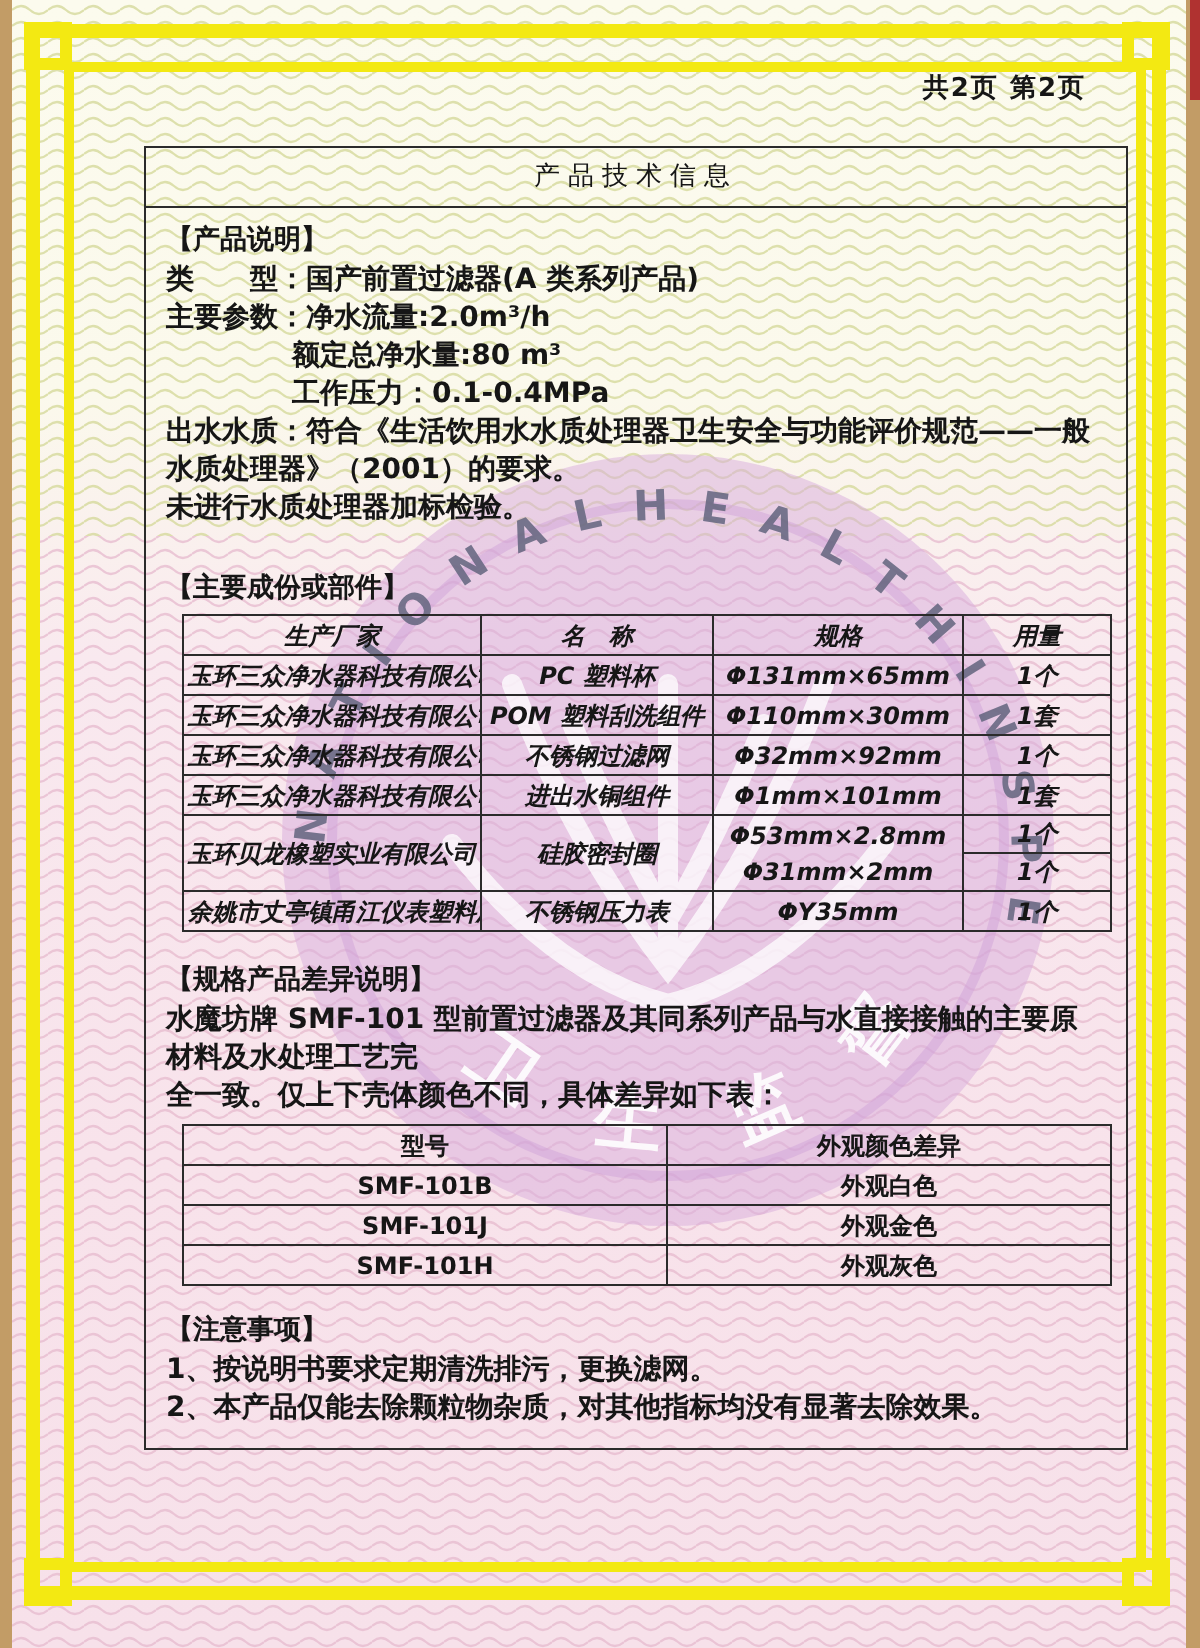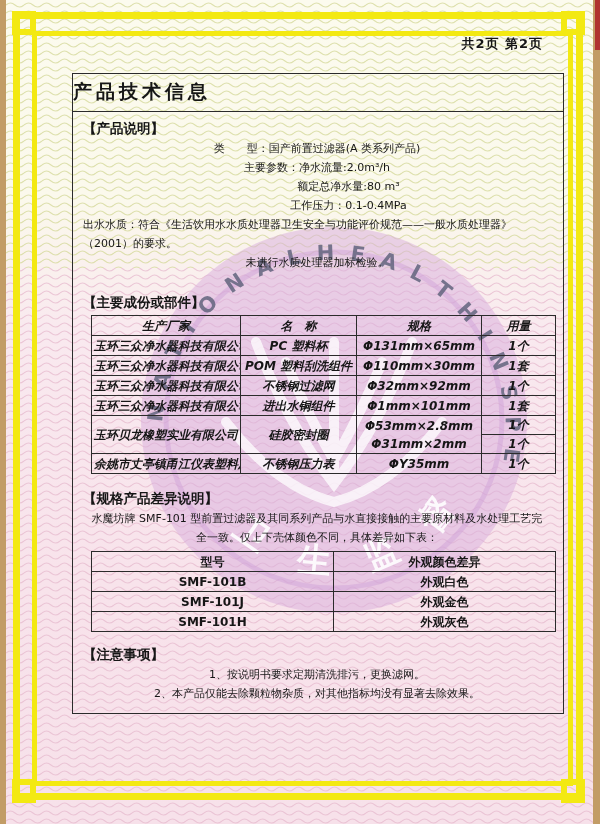--- a/index.html
+++ b/index.html
@@ -26,26 +26,26 @@
 
   .page-indicator{
     position:absolute;right:50px;top:35px;
     font-size:13px;font-weight:800;color:#161616;letter-spacing:1px;
   }
   .doc-box{
     position:absolute;left:66px;top:73px;width:492px;box-sizing:border-box;
     border:1.5px solid #2b2b2b;background:transparent;color:#161616;
   }
   .doc-title{
-    text-align:left;font-size:19px;font-weight:700;letter-spacing:4px;
+    text-align:center;font-size:13px;font-weight:400;letter-spacing:4px;
     padding:5px 0 6px 0;border-bottom:1.5px solid #2b2b2b;
   }
   .doc-body{padding:6px 12px 10px 10px;}
   .sec-head{font-size:13.5px;font-weight:700;line-height:21px;}
-  .line{font-size:11px;font-weight:400;line-height:19px;display:flex;justify-content:center;}
+  .line{font-size:14px;font-weight:700;line-height:19px;display:flex;}
   .line .lbl{white-space:pre;}
   .indent{margin-left:63px;}
   .mt6{margin-top:20px}.mt12{margin-top:12px}.mt14{margin-top:14px}.mt16{margin-top:16px}
 
   table{border-collapse:collapse;margin-left:8px;width:464px;table-layout:fixed;}
   th,td{
     border:1.5px solid #2b2b2b;font-size:12px;font-weight:700;color:#161616;
     text-align:center;padding:1px 2px;height:17px;line-height:16px;
     overflow:hidden;white-space:nowrap;
   }

